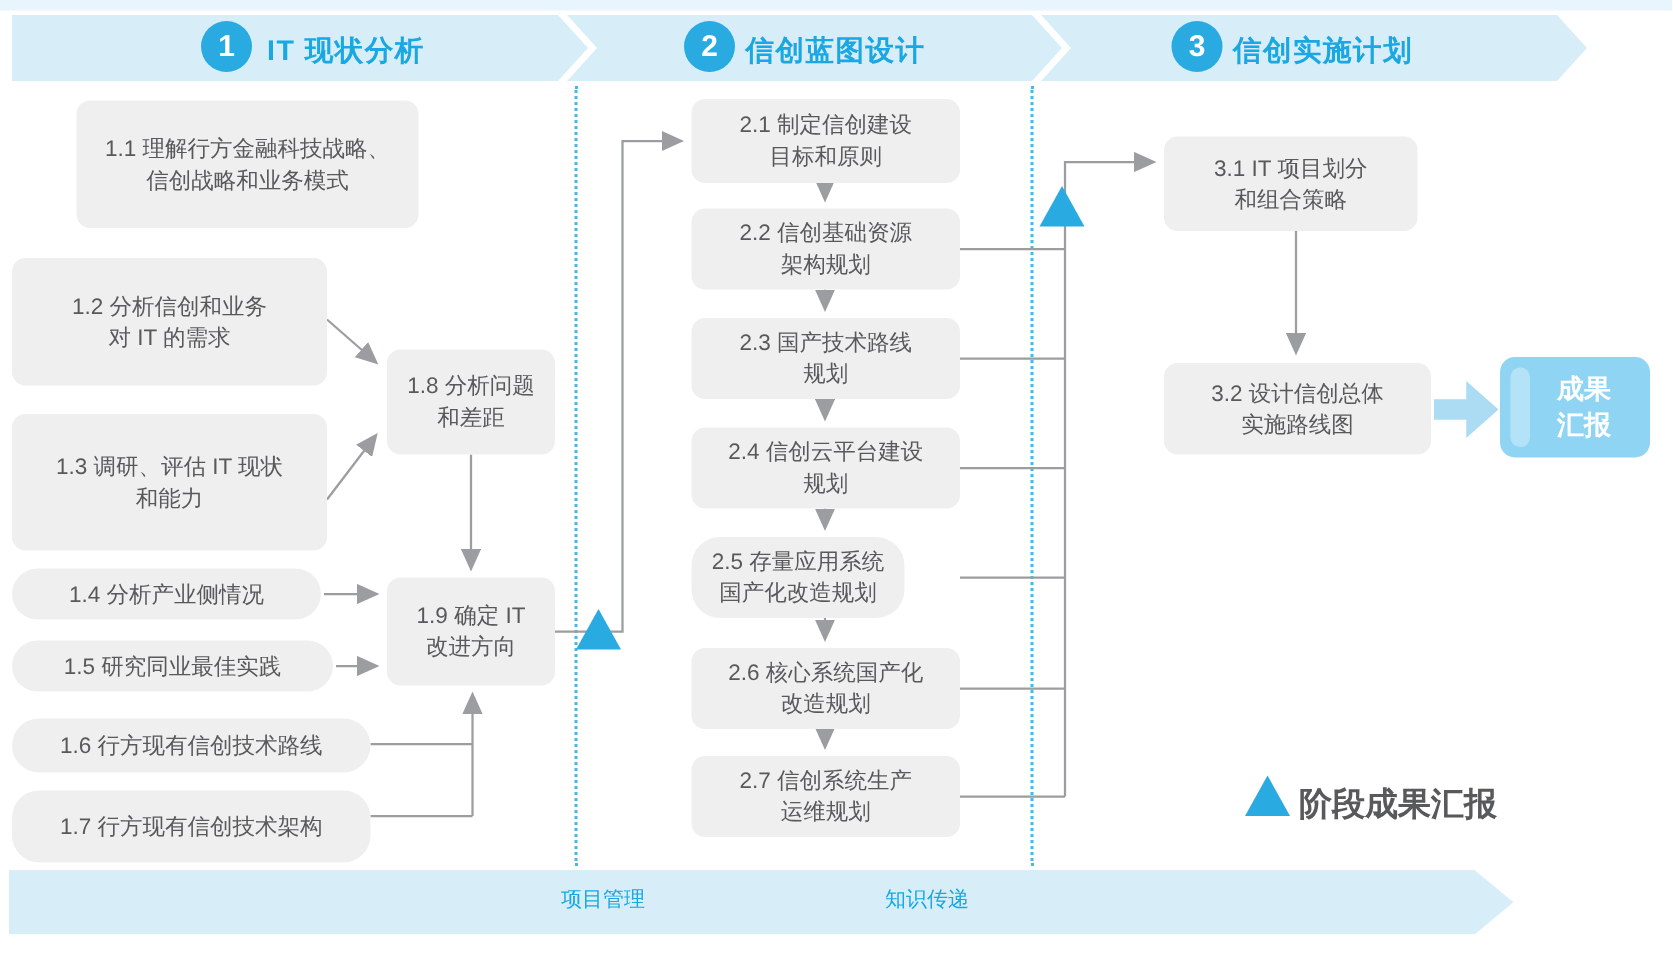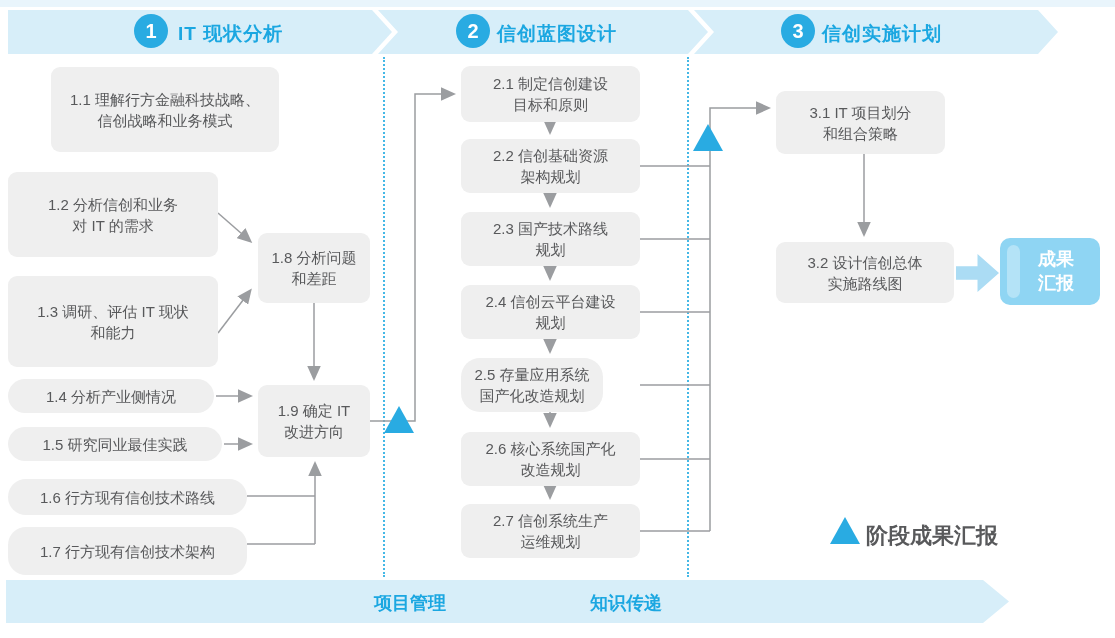--- a/index.html
+++ b/index.html
@@ -56,21 +56,21 @@
     position:absolute; left:956px; top:254px; width:43px; height:38px;
     background:#abdcf4;
     clip-path:polygon(0 32%, 50% 32%, 50% 0, 100% 50%, 50% 100%, 50% 68%, 0 68%);
   }
   .footer-banner {
     position:absolute; left:6px; top:580px; width:1003px; height:43px;
     background:#d7eef9;
     clip-path:polygon(0 0, calc(100% - 26px) 0, 100% 50%, calc(100% - 26px) 100%, 0 100%);
   }
   .footer-label {
-    position:absolute; top:591px; color:#1ba7e1; font-weight:bold; font-size:18px; white-space:nowrap;
+    position:absolute; top:591px; color:#1ba7e1; font-weight:normal; font-size:14px; white-space:nowrap;
   }
   svg.connectors { position:absolute; left:0; top:0; pointer-events:none; }
 </style>
 </head>
 <body>
 
 <div id="stage">
 
   <div class="topstrip"></div>
 

